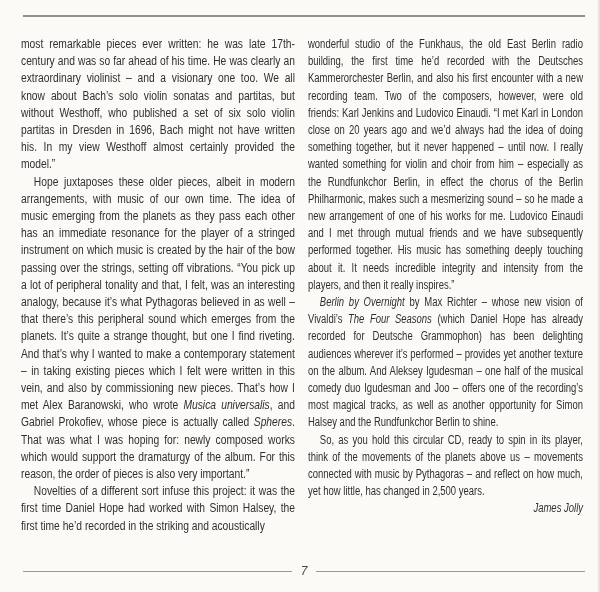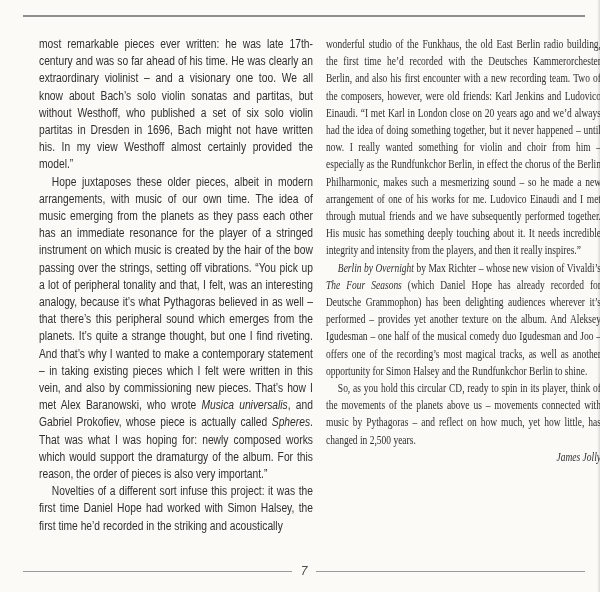--- a/index.html
+++ b/index.html
@@ -18,27 +18,27 @@
   .top-rule {
     position: absolute;
     left: 23px;
     top: 15px;
     width: 562px;
     height: 2px;
     background: #8f8f8f;
   }
   .columns {
     position: absolute;
-    left: 39px;
+    left: 21px;
     top: 36px;
     width: 562px;
     display: flex;
   }
   .col-left  { width: 274px; margin-right: 13px; }
-  .col-right { width: 275px; font-family: Liberation Serif, serif; }
+  .col-right { width: 275px; }
   .col-inner {
     transform-origin: 0 0;
     font-size: 12px;
     line-height: 17.2px;
     color: #2f2f2f;
     text-align: justify;
     hyphens: auto;
     -webkit-hyphens: auto;
   }
   .col-inner.left  { width: 320px; transform: scaleX(0.856); }

